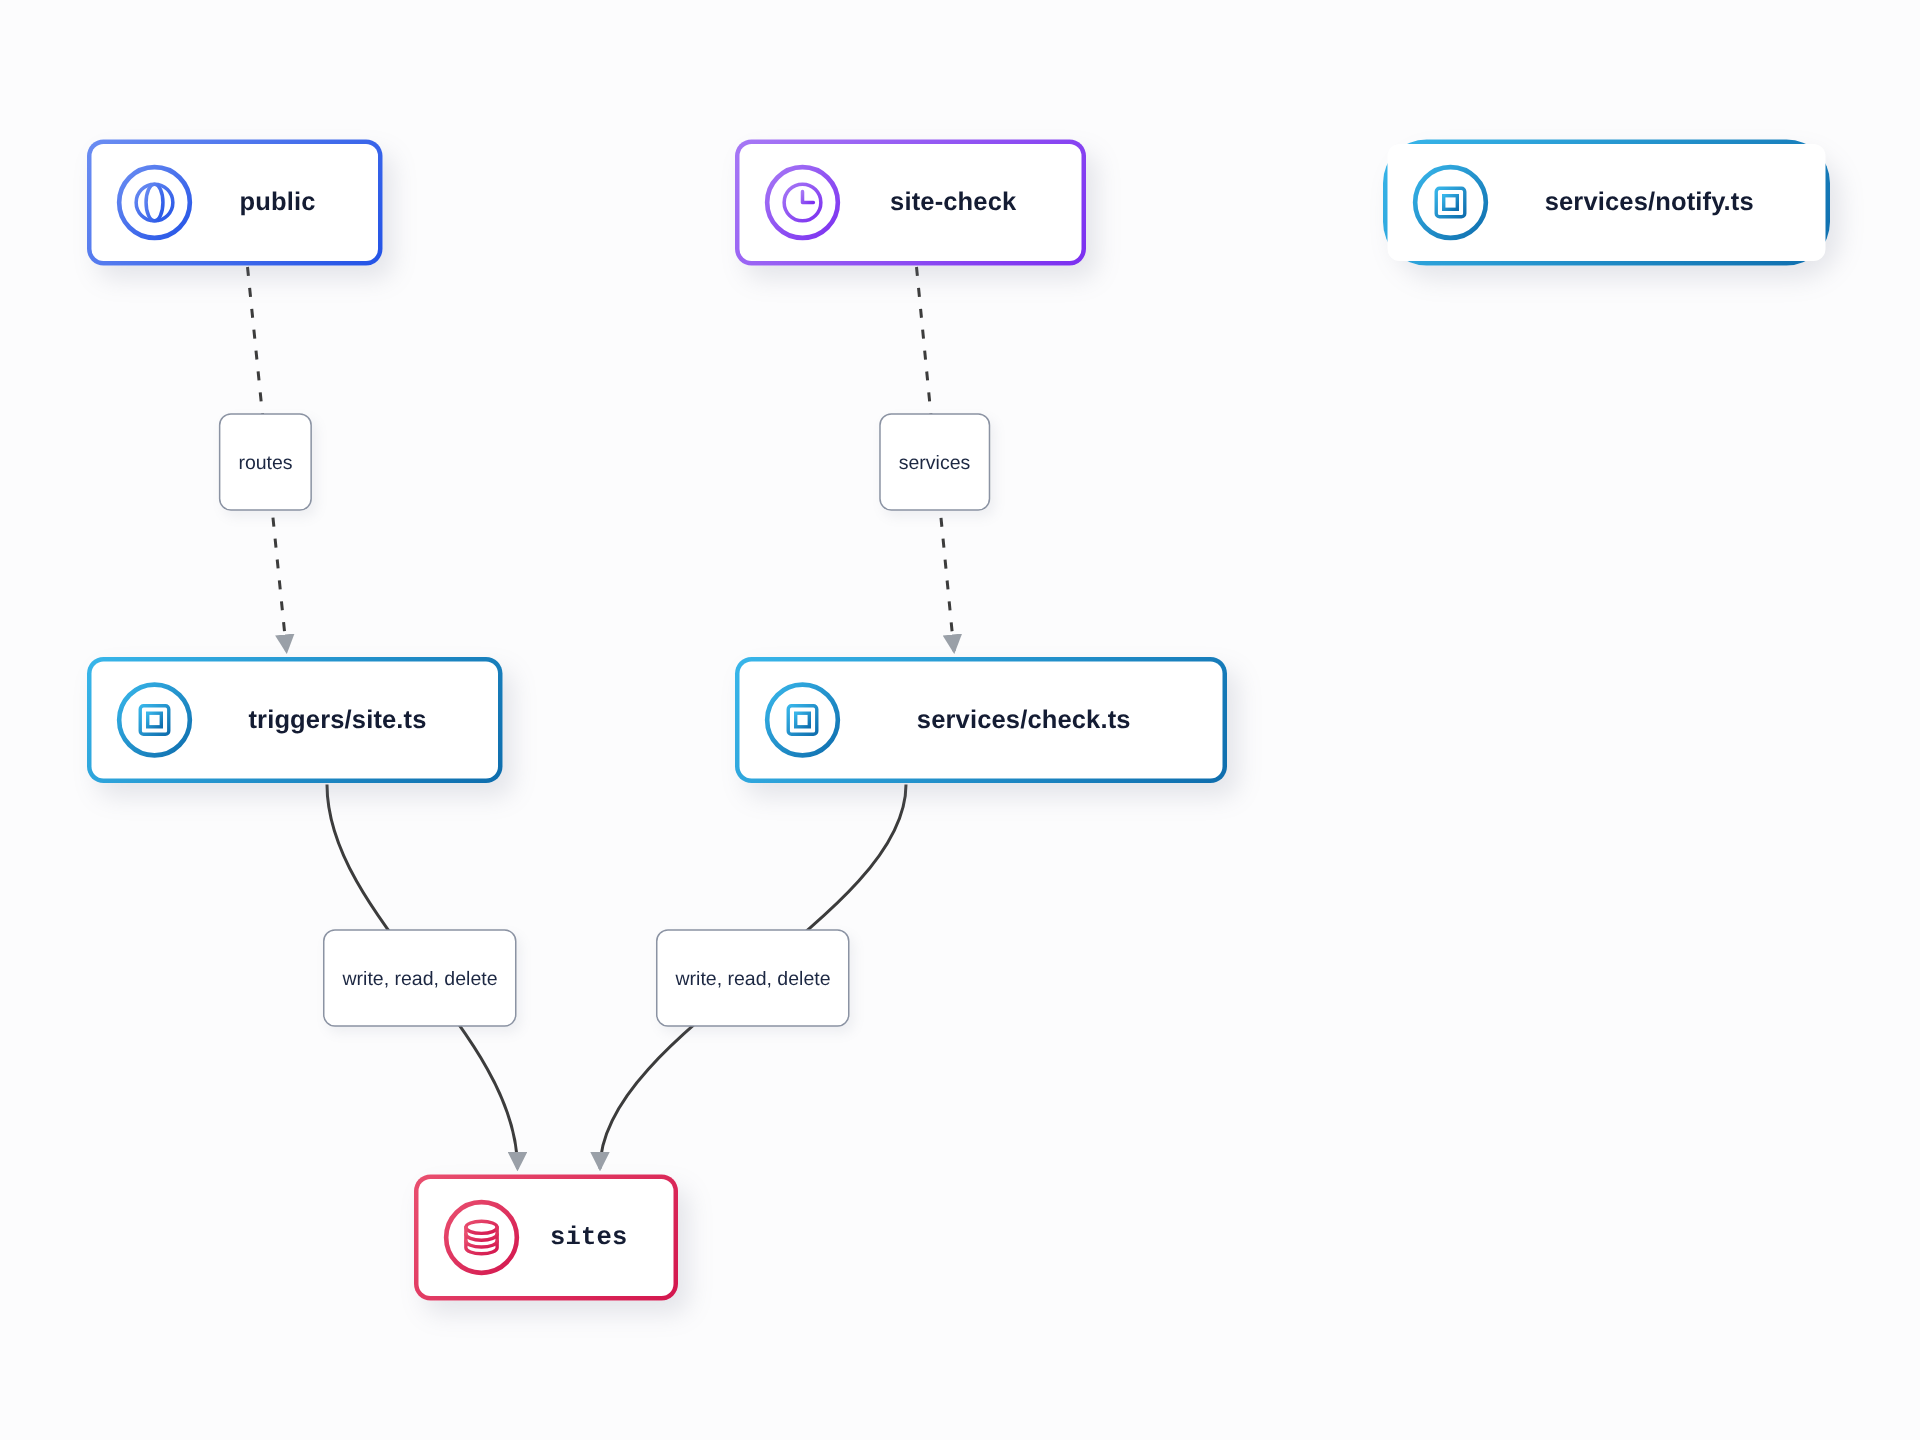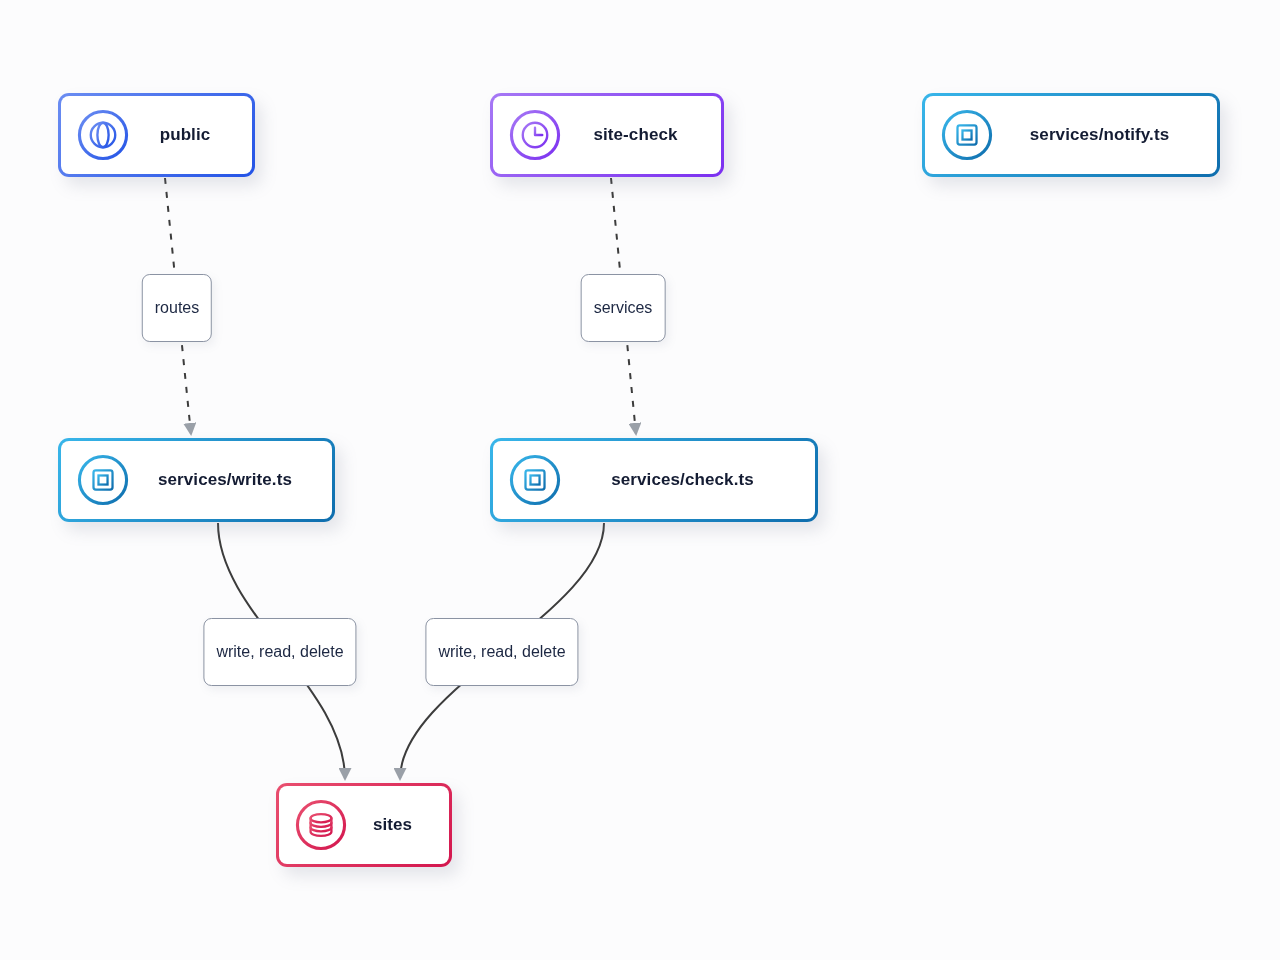--- a/index.html
+++ b/index.html
@@ -31,21 +31,21 @@
     position: absolute;
     height: 84px;
     border-radius: 11px;
     padding: 3px;
     box-sizing: border-box;
     box-shadow: 7px 9px 16px rgba(120,130,150,0.18);
   }
   .palette-blue   { background: linear-gradient(135deg, var(--blue1),   var(--blue2)); }
   .palette-purple { background: linear-gradient(135deg, var(--purple1), var(--purple2)); }
   .palette-cyan   { background: linear-gradient(135deg, var(--cyan1),   var(--cyan2)); }
-  .palette-red    { background: linear-gradient(135deg, var(--red1),    var(--red2)); }
+  .palette-red    { background: linear-gradient(135deg, var(--red1),    var(--red2)); font-family: Liberation Mono, monospace; }
   .node-inner {
     width: 100%; height: 100%;
     background: #ffffff;
     border-radius: 8px;
     display: flex;
     align-items: center;
     padding-left: 13px;
     padding-right: 14px;
     box-sizing: border-box;
   }
@@ -64,21 +64,21 @@
     white-space: nowrap;
   }
 
   .edge-label {
     position: absolute;
     transform: translate(-50%, -50%);
     background: #ffffff;
     border: 1.5px solid var(--label-border, #8b93a3);
     border-radius: 8px;
     padding: 24px 12px;
-    font-size: 16px;
+    font-size: 13px;
     font-weight: 500;
     color: var(--label-text, #1c2742);
     white-space: nowrap;
     box-shadow: 3px 4px 8px rgba(120,130,150,0.10);
   }
 
   
   .s-blue-1   { stop-color: var(--blue1); }   .s-blue-2   { stop-color: var(--blue2); }
   .s-purple-1 { stop-color: var(--purple1); } .s-purple-2 { stop-color: var(--purple2); }
   .s-cyan-1   { stop-color: var(--cyan1); }   .s-cyan-2   { stop-color: var(--cyan2); }
@@ -153,21 +153,21 @@
             <circle cx="0" cy="0" r="26" stroke-width="3.4"></circle>
             <circle cx="0" cy="0" r="13.5" stroke-width="2.6"></circle>
             <path d="M0,-8 L0,0 L8,0" stroke-width="2.6"></path>
           </g>
         </svg>
       </span>
       <span class="node-label">site-check</span>
     </div>
   </div>
 
-  <div class="node palette-cyan" style="left:922px; top:93px; width:298px;">
+  <div class="node palette-cyan" style="left:922px; top:93px; width:298px;border-radius:29px;">
     <div class="node-inner">
       <span>
         <svg class="node-icon" viewBox="-32 -32 64 64">
           <g fill="none" stroke="url(#g-cyan)" stroke-linecap="round">
             <circle cx="0" cy="0" r="26" stroke-width="3.4"></circle>
             <rect x="-10.5" y="-10.5" width="21" height="21" rx="2.5" stroke-width="2.5"></rect>
             <rect x="-5" y="-5" width="10" height="10" stroke-width="2.5"></rect>
             <g stroke-width="2.1">
               <line x1="-6.5" y1="-14.5" x2="-6.5" y2="-10.5"></line>
                 <line x1="0" y1="-14.5" x2="0" y2="-10.5"></line>
@@ -207,21 +207,21 @@
               <line x1="-14.5" y1="-6.5" x2="-10.5" y2="-6.5"></line>
                 <line x1="-14.5" y1="0" x2="-10.5" y2="0"></line>
                 <line x1="-14.5" y1="6.5" x2="-10.5" y2="6.5"></line>
               <line x1="10.5" y1="-6.5" x2="14.5" y2="-6.5"></line>
                 <line x1="10.5" y1="0" x2="14.5" y2="0"></line>
                 <line x1="10.5" y1="6.5" x2="14.5" y2="6.5"></line>
             </g>
           </g>
         </svg>
       </span>
-      <span class="node-label">services/write.ts</span>
+      <span class="node-label">triggers/site.ts</span>
     </div>
   </div>
 
   <div class="node palette-cyan" style="left:490px; top:438px; width:328px;">
     <div class="node-inner">
       <span>
         <svg class="node-icon" viewBox="-32 -32 64 64">
           <g fill="none" stroke="url(#g-cyan)" stroke-linecap="round">
             <circle cx="0" cy="0" r="26" stroke-width="3.4"></circle>
             <rect x="-10.5" y="-10.5" width="21" height="21" rx="2.5" stroke-width="2.5"></rect>

